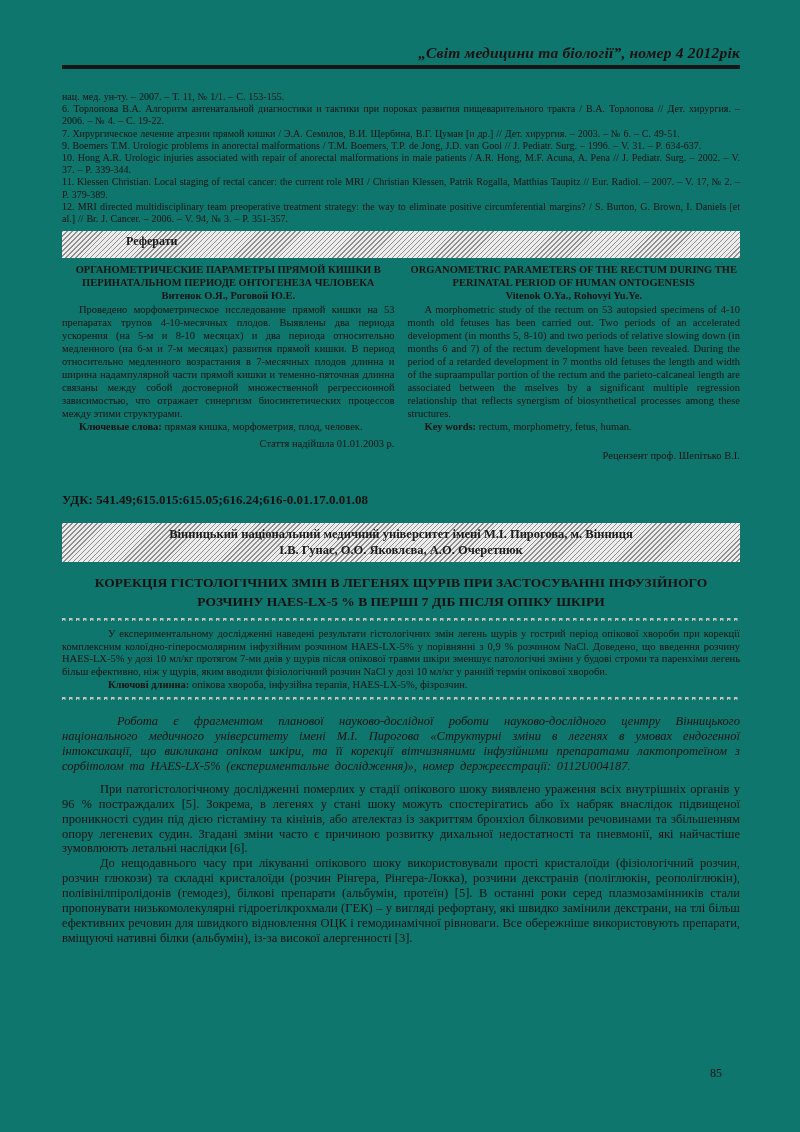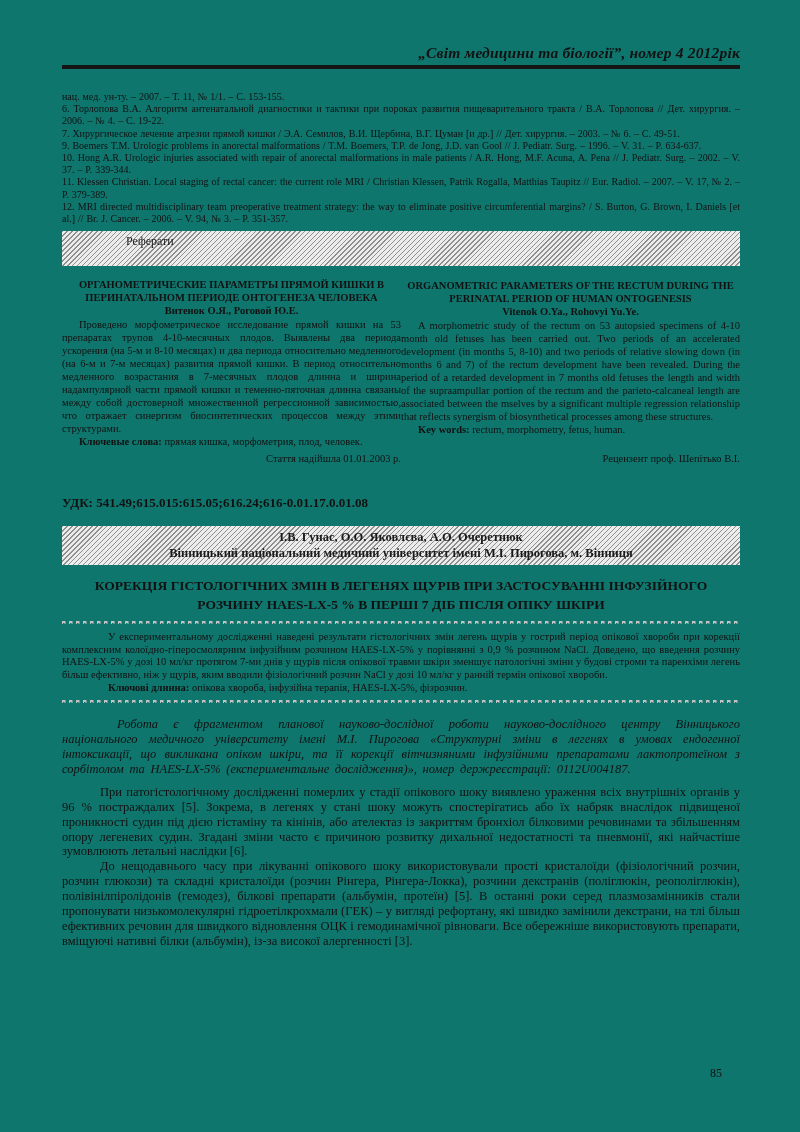--- a/index.html
+++ b/index.html
@@ -38,33 +38,33 @@
     text-align: justify;
     word-spacing: 0.4px;
   }
 
   
   .hatch {
     background: repeating-linear-gradient(135deg, #8f8f8f 0 1px, #ececec 1px 3.5px);
   }
   .referaty-banner {
     margin-top: 6px;
-    height: 35px;
+    height: 27px;
     line-height: 21px;
-    font-weight: normal;
+    font-weight: bold;
     font-size: 12px;
     padding-left: 64px;
     color: #1a1a1a;
   }
 
   
   .abstracts-row {
     display: flex;
-    margin-top: 12px;
-    align-items: center;
+    gap: 13px;
+    margin-top: 5px;
   }
   .abstract-col { flex: 1 1 0; font-size: 10.5px; line-height: 13px; }
   .abs-title { text-align: center; font-weight: bold; }
   .abs-authors { text-align: center; font-weight: bold; margin-bottom: 1px; }
   .abs-body { text-align: justify; text-indent: 17px; }
   .abs-keywords { text-align: justify; text-indent: 17px; }
   .abs-note-right { text-align: right; margin-top: 4px; }
   .abs-note-right.reviewer { margin-top: 16px; }
   b.kw { font-weight: bold; }
 
@@ -185,22 +185,22 @@
         <div class="abs-authors">Vitenok O.Ya., Rohovyi Yu.Ye.</div>
         <div class="abs-body">A morphometric study of the rectum on 53 autopsied specimens of 4-10 month old fetuses has been carried out. Two periods of an accelerated development (in months 5, 8-10) and two periods of relative slowing down (in months 6 and 7) of the rectum development have been revealed. During the period of a retarded development in 7 months old fetuses the length and width of the supraampullar portion of the rectum and the parieto-calcaneal length are associated between the mselves by a significant multiple regression relationship that reflects synergism of biosynthetical processes among these structures.</div>
         <div class="abs-keywords"><b class="kw">Key words:</b><span> rectum, morphometry, fetus, human.</span></div>
         <div class="abs-note-right reviewer">Рецензент проф. Шепітько В.І.</div>
       </div>
     </div>
 
     <div class="udc-line">УДК: 541.49;615.015:615.05;616.24;616-0.01.17.0.01.08</div>
 
     <div class="authors-banner hatch">
+      <div>Вінницький національний медичний університет імені М.І. Пирогова, м. Вінниця</div>
       <div>І.В. Гунас, О.О. Яковлєва, А.О. Очеретнюк</div>
-      <div>Вінницький національний медичний університет імені М.І. Пирогова, м. Вінниця</div>
     </div>
 
     <div class="article-title">КОРЕКЦІЯ ГІСТОЛОГІЧНИХ ЗМІН В ЛЕГЕНЯХ ЩУРІВ ПРИ ЗАСТОСУВАННІ ІНФУЗІЙНОГО РОЗЧИНУ HAES-LX-5 % В ПЕРШІ 7 ДІБ ПІСЛЯ ОПІКУ ШКІРИ</div>
 
     <div class="zigzag top"></div>
 
     <div class="article-abstract">
       <p>У експериментальному дослідженні наведені результати гістологічних змін легень щурів у гострий період опікової хвороби при корекції комплексним колоїдно-гіперосмолярним інфузійним розчином HAES-LX-5% у порівнянні з 0,9 % розчином NaCl. Доведено, що введення розчину HAES-LX-5% у дозі 10 мл/кг протягом 7-ми днів у щурів після опікової травми шкіри зменшує патологічні зміни у будові строми та паренхіми легень більш ефективно, ніж у щурів, яким вводили фізіологічний розчин NaCl у дозі 10 мл/кг у ранній термін опікової хвороби.</p>
       <p><b class="kw">Ключові длинна:</b><span> опікова хвороба, інфузійна терапія, HAES-LX-5%, фізрозчин.</span></p>
     </div>

